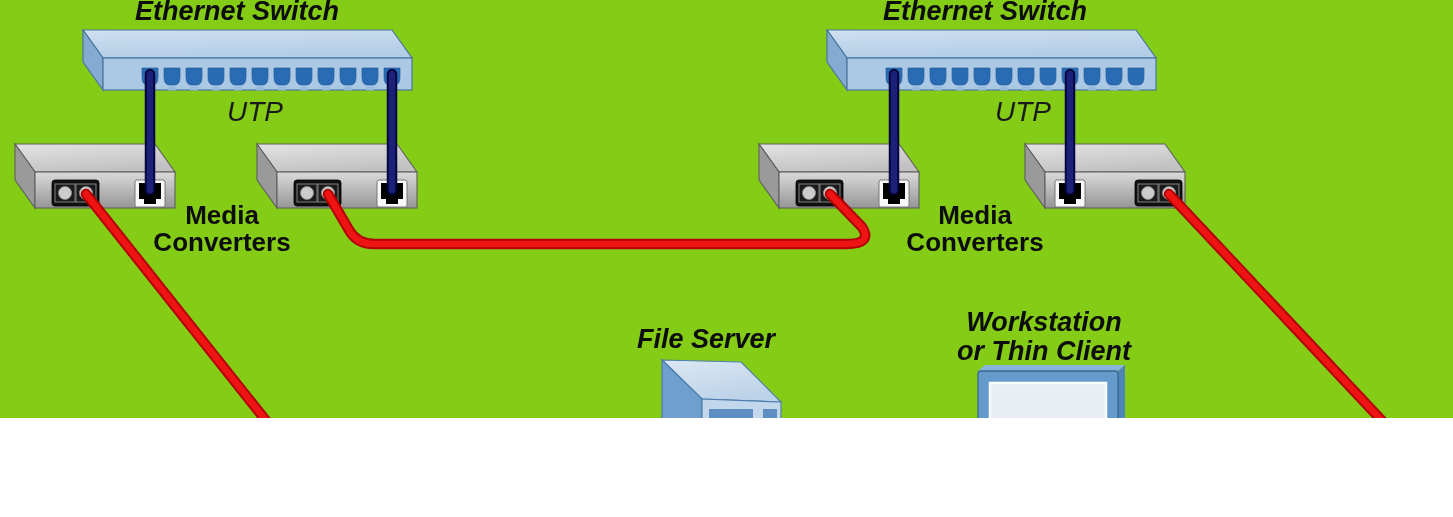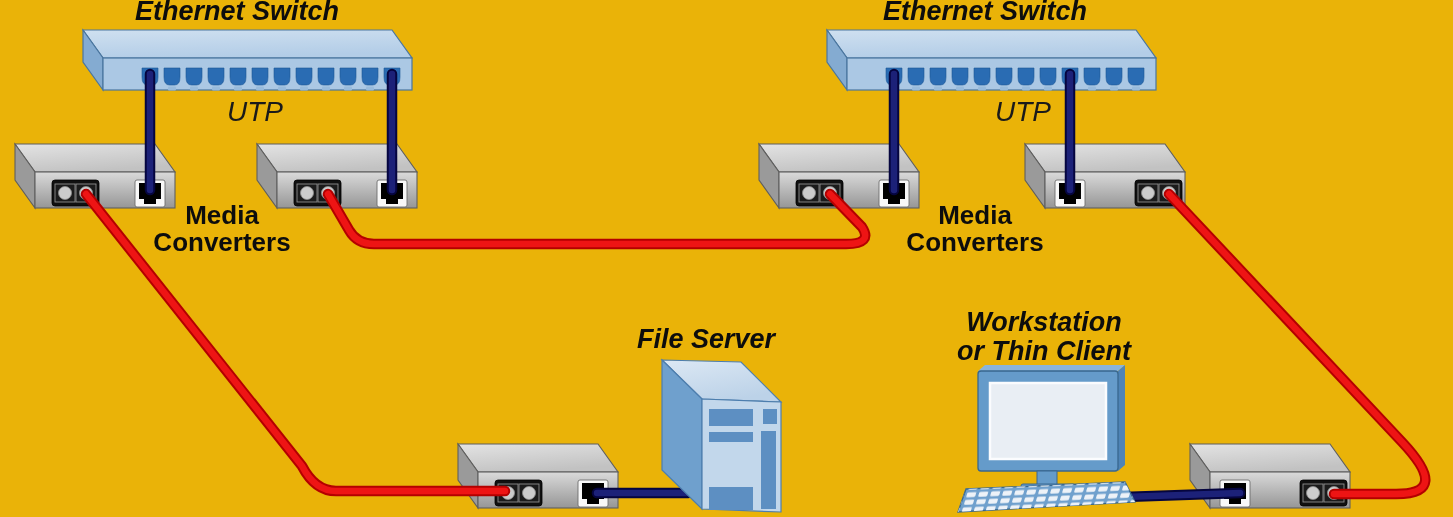--- a/index.html
+++ b/index.html
@@ -1,16 +1,16 @@
 <!DOCTYPE html>
 <html><head>
 <meta charset="utf-8">
 <style>
   html,body{margin:0;padding:0;background:#ffffff;}
-  .canvas{position:relative;width:1453px;height:517px;background:#eab308;overflow:hidden;}
+  .canvas{position:relative;width:1453px;height:418px;background:#84cc16;overflow:hidden;}
   svg{display:block;}
   text{font-family:"Liberation Sans","DejaVu Sans",sans-serif;fill:#0d0d0d;}
   .t-title{font-size:27px;font-weight:bold;font-style:italic;}
   .t-utp{font-size:28px;font-style:italic;fill:#1a1a1a;}
   .t-bold{font-size:26px;font-weight:bold;}
   .red-outer{fill:none;stroke:#b40000;stroke-width:10.5;stroke-linecap:round;stroke-linejoin:round;}
   .red-inner{fill:none;stroke:#ee1414;stroke-width:6.5;stroke-linecap:round;stroke-linejoin:round;}
   .navy-outer{fill:none;stroke:#05053f;stroke-width:10.5;stroke-linecap:round;stroke-linejoin:round;}
   .navy-inner{fill:none;stroke:#1c2178;stroke-width:6.5;stroke-linecap:round;stroke-linejoin:round;}
 </style>

